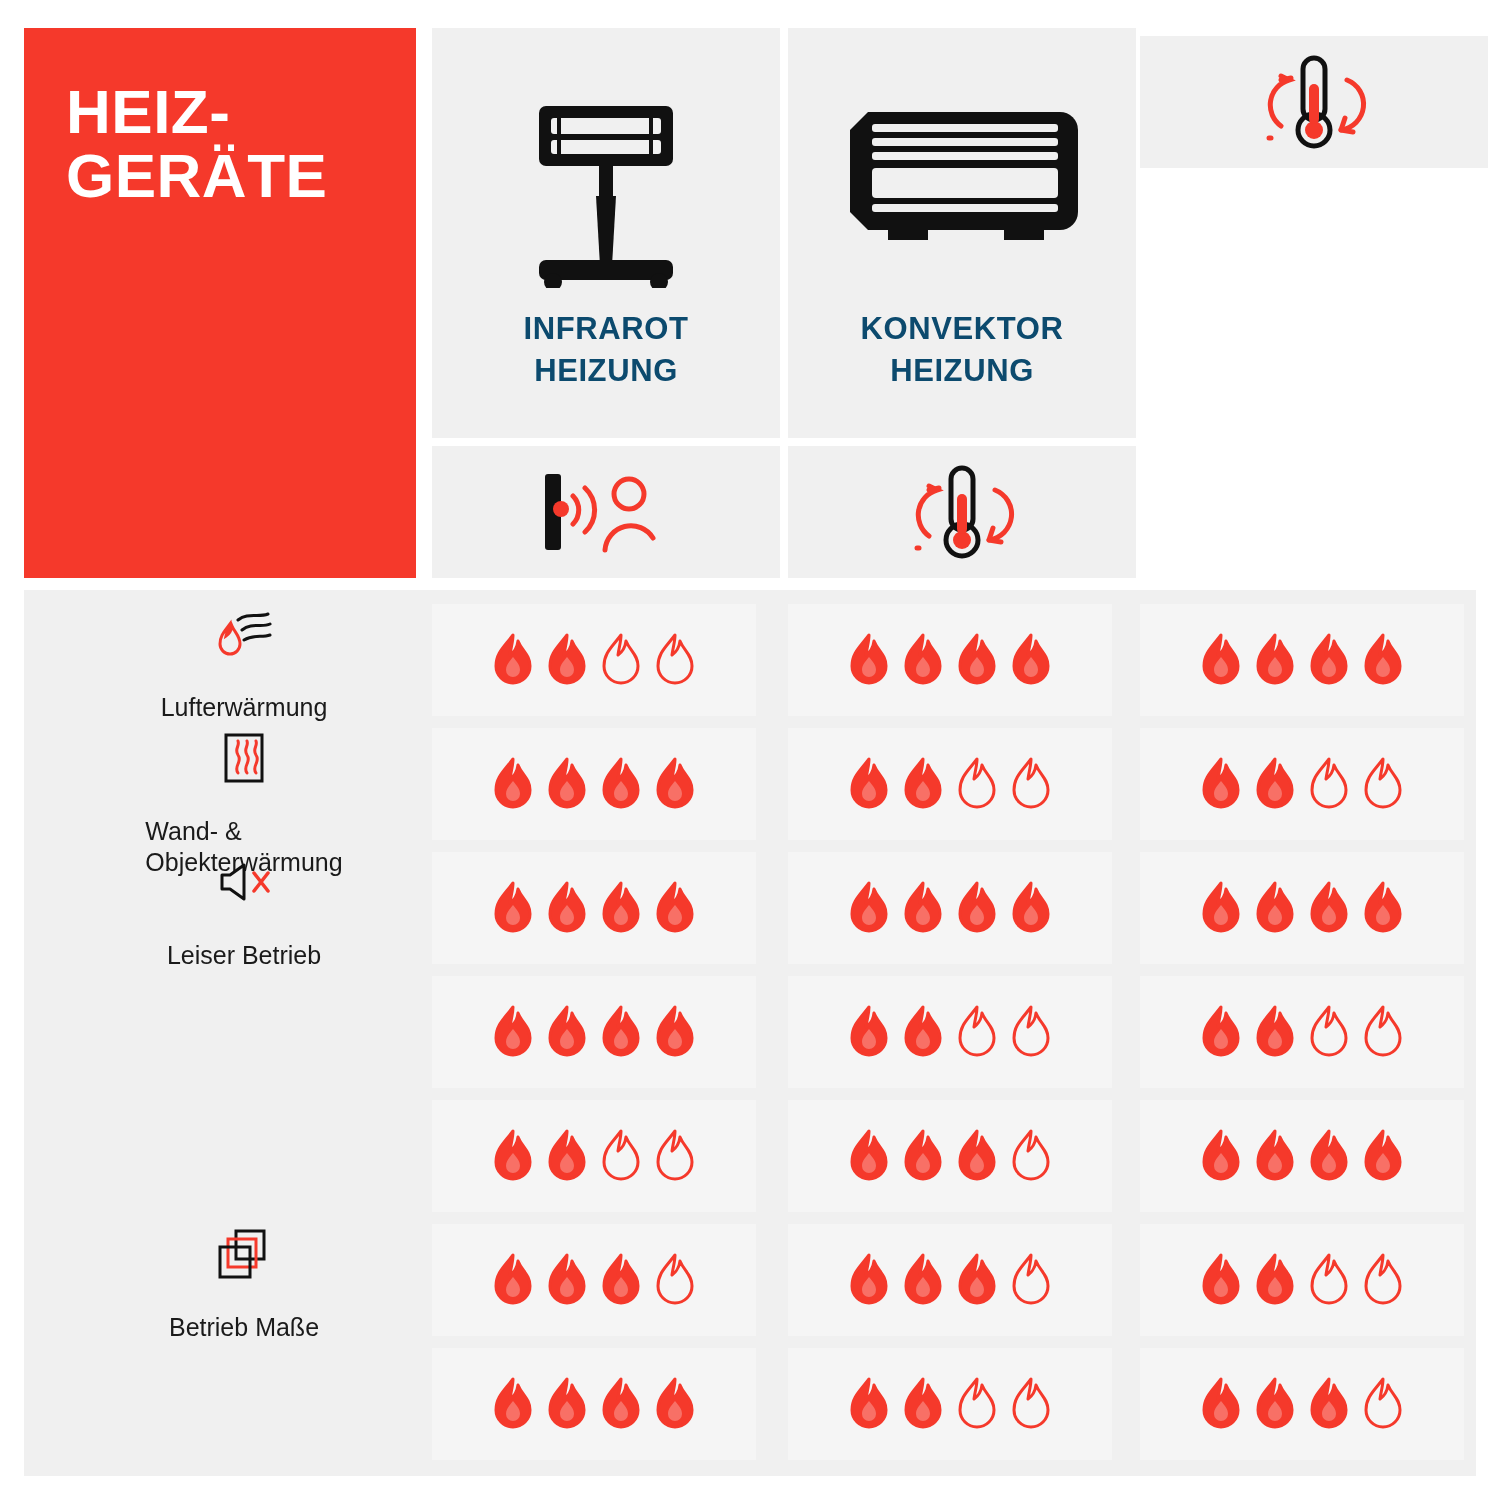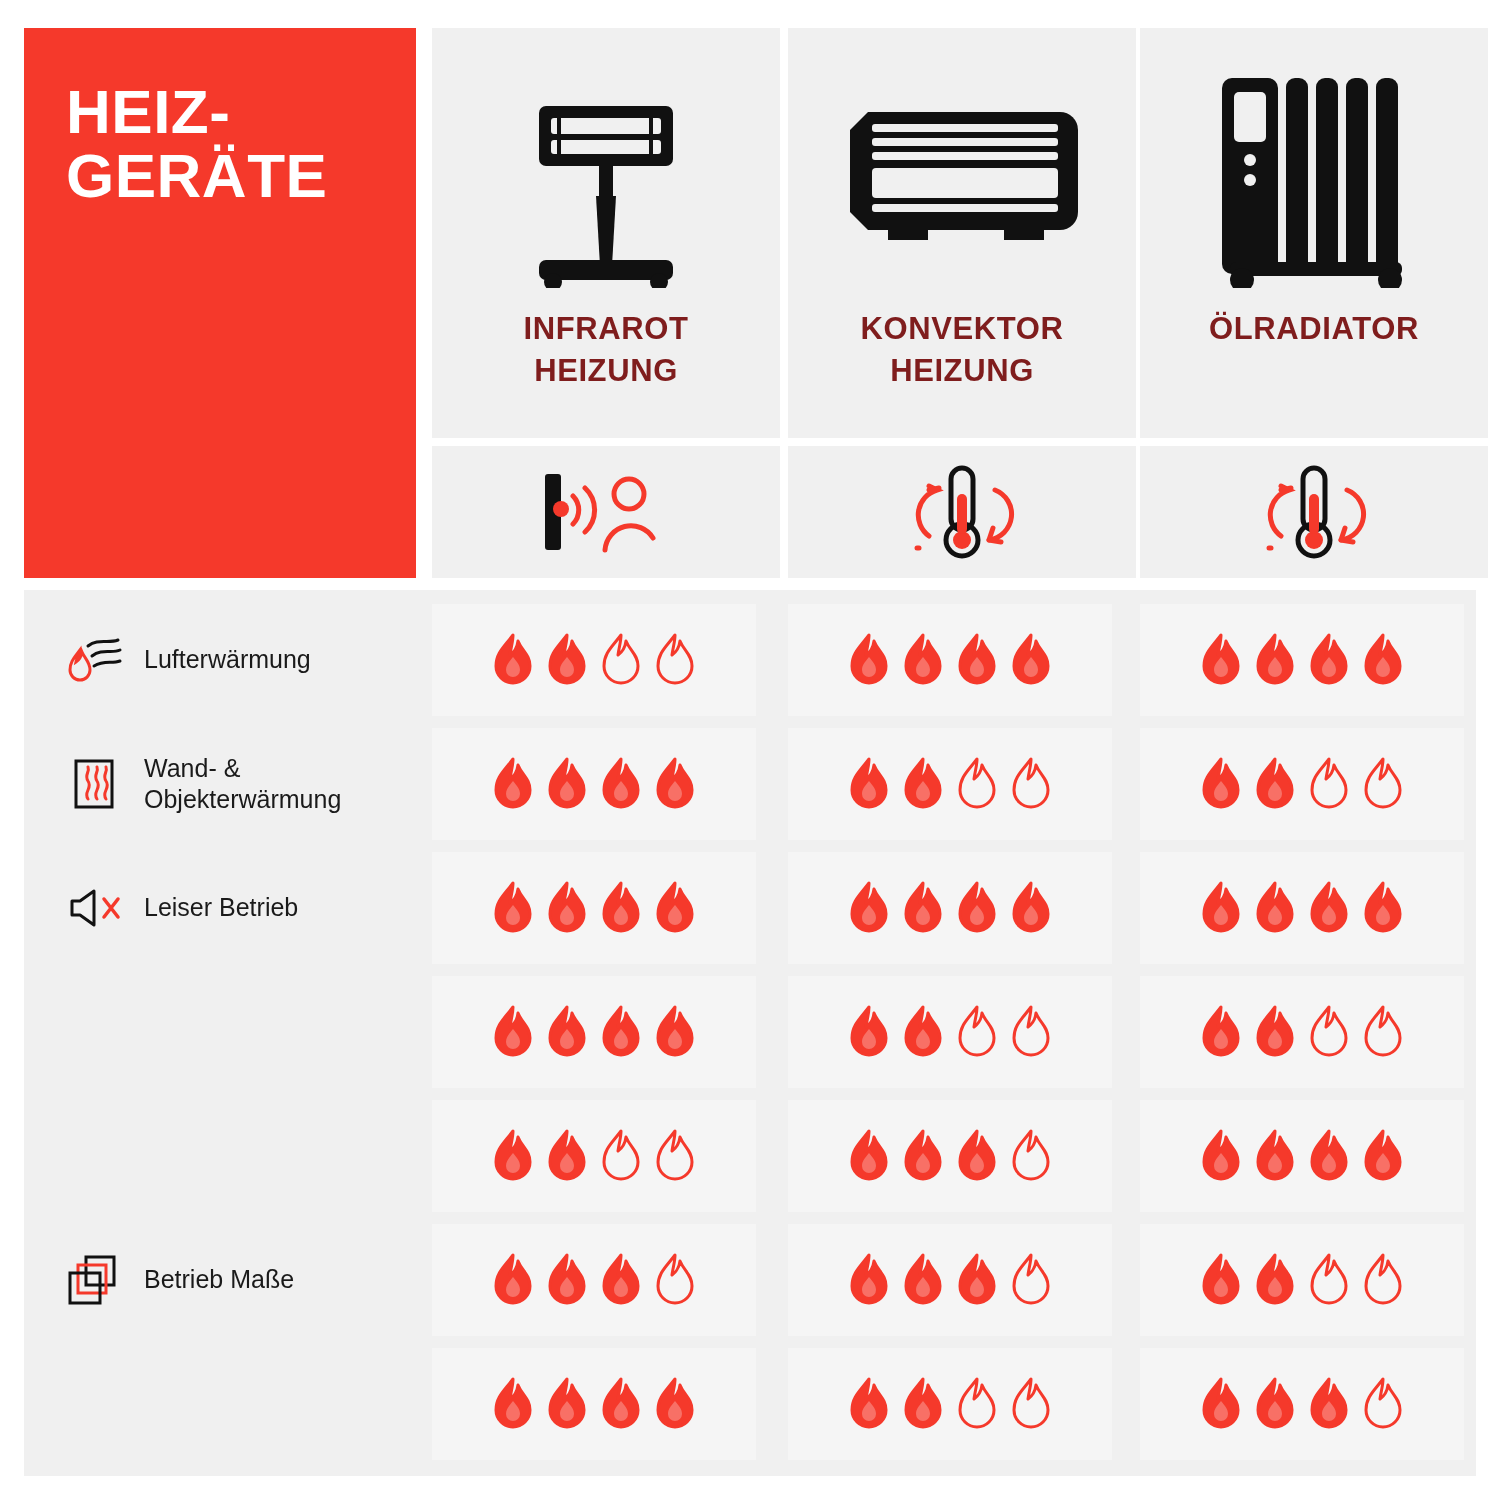--- a/index.html
+++ b/index.html
@@ -41,21 +41,21 @@
     background:#f0f0f0;
     height:410px;
     display:flex;flex-direction:column;align-items:center;justify-content:flex-start;
   }
   .prod-icon{
     height:280px;width:100%;
     display:flex;align-items:center;justify-content:center;
   }
   .prod-name{
     font-weight:bold;font-size:31px;letter-spacing:0.6px;
-    color:#7f1d1d;text-align:center;line-height:1.35;
+    color:#0c4a6e;text-align:center;line-height:1.35;
     white-space:pre-line;
   }
   .prod-sub{
     margin-top:8px;background:#f0f0f0;height:132px;
     display:flex;align-items:center;justify-content:center;
   }
 
   
   .table{
     position:absolute;left:24px;top:590px;width:1452px;height:886px;
@@ -68,21 +68,21 @@
     position:absolute;top:0;height:112px;width:324px;
     background:#f5f5f5;
     display:flex;align-items:center;justify-content:center;gap:8px;
   }
   .row .cell.c1{left:408px;}
   .row .cell.c2{left:764px;}
   .row .cell.c3{left:1116px;}
 
   .feat{
     position:absolute;left:40px;top:0;height:112px;width:360px;
-    display:flex;align-items:center;gap:20px;
+    display:flex;align-items:center;gap:28px;flex-direction:column;
   }
   .feat-ico{width:60px;height:60px;flex:0 0 60px;display:flex;align-items:center;justify-content:center;}
   .feat-label{
     font-size:25px;color:#1a1a1a;line-height:1.25;white-space:pre-line;
   }
 
   .flame{width:46px;height:54px;display:block;}
   svg{display:block;}
 </style>
 </head>
@@ -153,38 +153,20 @@
           <rect x="80" y="34" width="10" height="40" rx="5" fill="#f5392b"></rect>
           <path d="M52 76 a26 26 0 0 1 8 -46 l-8 -4 M52 30 l10 -2" fill="none" stroke="#f5392b" stroke-width="5" stroke-linecap="round"></path>
           <path d="M40 88 h2" stroke="#f5392b" stroke-width="5" stroke-linecap="round"></path>
           <path d="M118 30 a26 26 0 0 1 -6 50" fill="none" stroke="#f5392b" stroke-width="5" stroke-linecap="round"></path>
           <path d="M112 80 l12 2 M112 80 l4 -12" fill="none" stroke="#f5392b" stroke-width="5" stroke-linecap="round"></path>
         </svg>
       </div>
     </div>
 
     <div class="prod-col c3">
-      <div class="prod-head">
-        <div class="prod-icon">
-          <svg width="240" height="240" viewBox="0 0 240 240">
-            <rect x="28" y="30" width="56" height="196" rx="10" fill="#111"></rect>
-            <rect x="40" y="44" width="32" height="50" rx="5" fill="#f0f0f0"></rect>
-            <circle cx="56" cy="112" r="6" fill="#f0f0f0"></circle>
-            <circle cx="56" cy="132" r="6" fill="#f0f0f0"></circle>
-            <rect x="92" y="30" width="22" height="196" rx="9" fill="#111"></rect>
-            <rect x="122" y="30" width="22" height="196" rx="9" fill="#111"></rect>
-            <rect x="152" y="30" width="22" height="196" rx="9" fill="#111"></rect>
-            <rect x="182" y="30" width="22" height="196" rx="9" fill="#111"></rect>
-            <rect x="36" y="214" width="172" height="14" rx="6" fill="#111"></rect>
-            <circle cx="48" cy="232" r="12" fill="#111"></circle>
-            <circle cx="196" cy="232" r="12" fill="#111"></circle>
-          </svg>
-        </div>
-        <div class="prod-name">ÖLRADIATOR</div>
-      </div>
       <div class="prod-sub">
         <svg width="170" height="104" viewBox="0 0 170 104">
           <rect x="74" y="8" width="22" height="62" rx="11" fill="none" stroke="#111" stroke-width="5"></rect>
           <circle cx="85" cy="80" r="16" fill="none" stroke="#111" stroke-width="5"></circle>
           <circle cx="85" cy="80" r="9" fill="#f5392b"></circle>
           <rect x="80" y="34" width="10" height="40" rx="5" fill="#f5392b"></rect>
           <path d="M52 76 a26 26 0 0 1 8 -46 l-8 -4 M52 30 l10 -2" fill="none" stroke="#f5392b" stroke-width="5" stroke-linecap="round"></path>
           <path d="M40 88 h2" stroke="#f5392b" stroke-width="5" stroke-linecap="round"></path>
           <path d="M118 30 a26 26 0 0 1 -6 50" fill="none" stroke="#f5392b" stroke-width="5" stroke-linecap="round"></path>
           <path d="M112 80 l12 2 M112 80 l4 -12" fill="none" stroke="#f5392b" stroke-width="5" stroke-linecap="round"></path>

